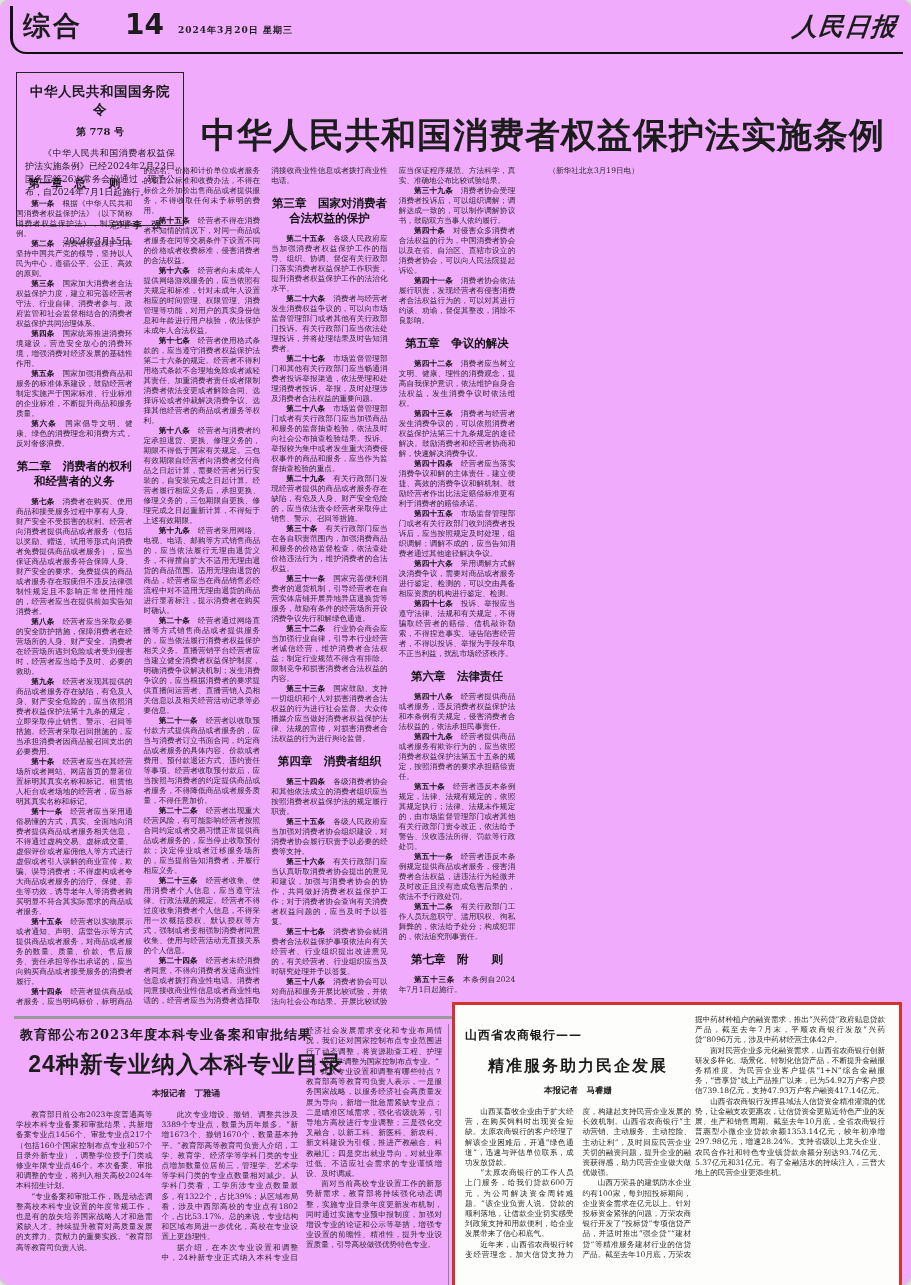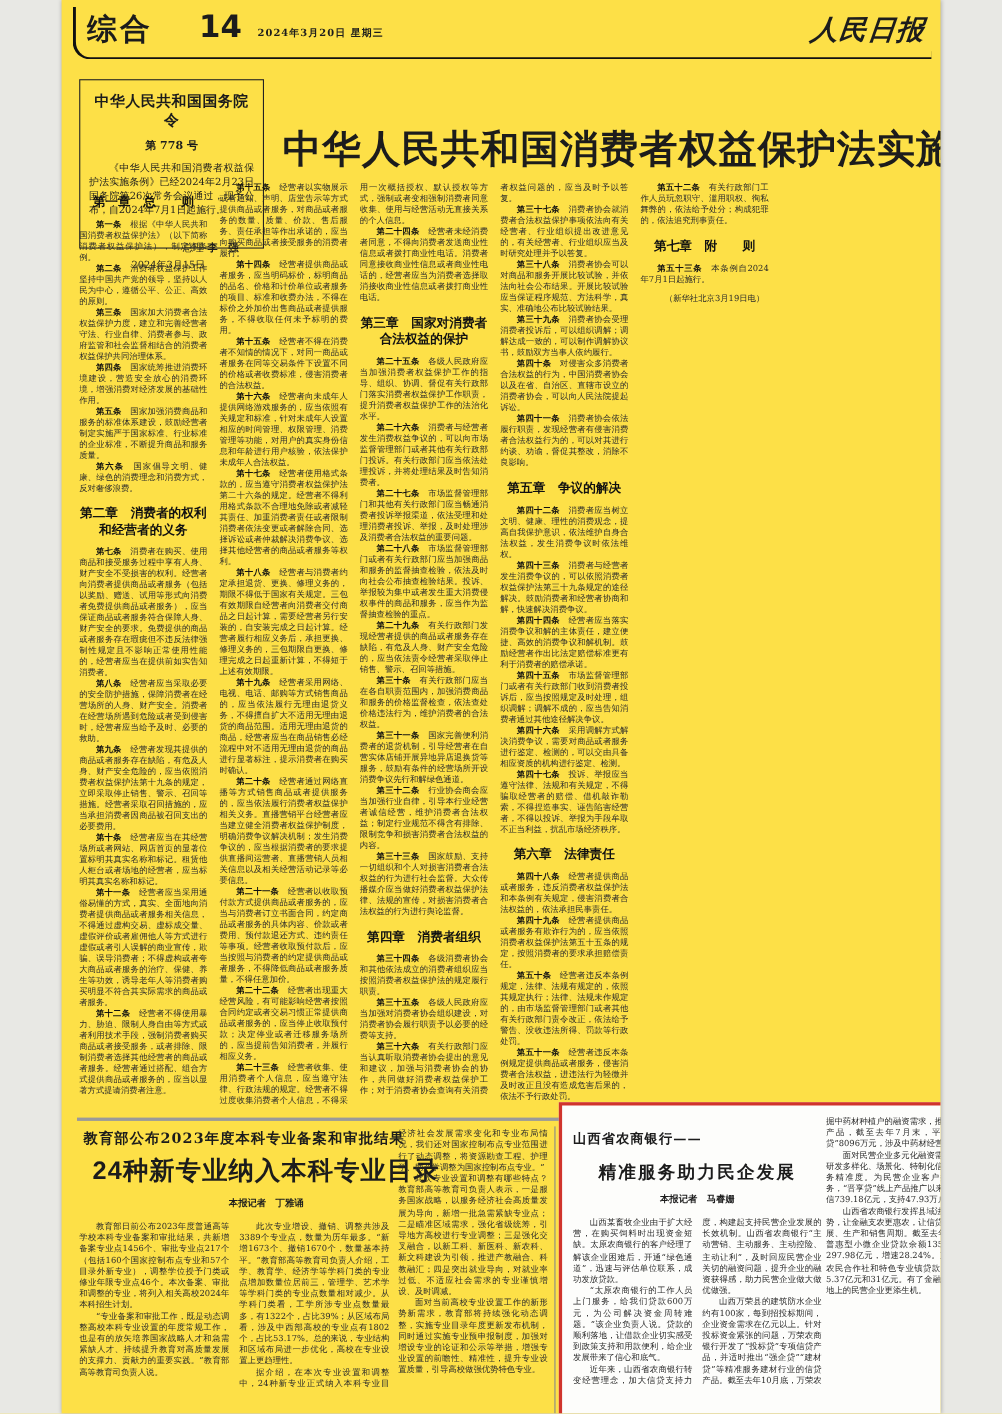--- a/index.html
+++ b/index.html
@@ -1,18 +1,18 @@
 <!DOCTYPE html>
 <html><head>
 <meta charset="utf-8">
 <style>
   html,body{margin:0;padding:0;background:#e8e8e4;}
-  .page{position:relative;width:799px;height:1285px;margin:0 auto;background:#fde047;
+  .page{position:relative;width:911px;height:1285px;margin:0 auto;background:#f0abfc;
         font-family:"DejaVu Serif","Liberation Serif",serif;color:#1c1c1c;overflow:hidden;
-        box-shadow:0 0 4px rgba(0,0,0,.3);}
+        box-shadow:0 0 4px rgba(0,0,0,.3);border-radius:11px;}
   
   .masthead{position:absolute;left:10px;right:8px;top:6px;height:46px;
             border-left:3px solid #111;border-bottom:2px solid #111;
             border-bottom-left-radius:16px;}
   .mast-section{position:absolute;left:10px;top:2px;font-family:"DejaVu Sans","Liberation Sans",sans-serif;
             font-weight:bold;font-size:27px;letter-spacing:3px;}
   .mast-page{position:absolute;left:112px;top:2px;font-family:"DejaVu Sans","Liberation Sans",sans-serif;
             font-weight:bold;font-size:28px;}
   .mast-date{position:absolute;left:165px;top:18px;font-size:9px;font-weight:bold;letter-spacing:1px;}
   .mast-logo{position:absolute;right:6px;top:4px;font-size:25px;font-weight:bold;
@@ -99,21 +99,20 @@
       <p><b>第三条</b>　国家加大消费者合法权益保护力度，建立和完善经营者守法、行业自律、消费者参与、政府监管和社会监督相结合的消费者权益保护共同治理体系。</p>
       <p><b>第四条</b>　国家统筹推进消费环境建设，营造安全放心的消费环境，增强消费对经济发展的基础性作用。</p>
       <p><b>第五条</b>　国家加强消费商品和服务的标准体系建设，鼓励经营者制定实施严于国家标准、行业标准的企业标准，不断提升商品和服务质量。</p>
       <p><b>第六条</b>　国家倡导文明、健康、绿色的消费理念和消费方式，反对奢侈浪费。</p>
       <div class="chap">第二章　消费者的权利和经营者的义务</div>
       <p><b>第七条</b>　消费者在购买、使用商品和接受服务过程中享有人身、财产安全不受损害的权利。经营者向消费者提供商品或者服务（包括以奖励、赠送、试用等形式向消费者免费提供商品或者服务），应当保证商品或者服务符合保障人身、财产安全的要求。免费提供的商品或者服务存在瑕疵但不违反法律强制性规定且不影响正常使用性能的，经营者应当在提供前如实告知消费者。</p>
       <p><b>第八条</b>　经营者应当采取必要的安全防护措施，保障消费者在经营场所的人身、财产安全。消费者在经营场所遇到危险或者受到侵害时，经营者应当给予及时、必要的救助。</p>
       <p><b>第九条</b>　经营者发现其提供的商品或者服务存在缺陷，有危及人身、财产安全危险的，应当依照消费者权益保护法第十九条的规定，立即采取停止销售、警示、召回等措施。经营者采取召回措施的，应当承担消费者因商品被召回支出的必要费用。</p>
       <p><b>第十条</b>　经营者应当在其经营场所或者网站、网店首页的显著位置标明其真实名称和标记。租赁他人柜台或者场地的经营者，应当标明其真实名称和标记。</p>
       <p><b>第十一条</b>　经营者应当采用通俗易懂的方式，真实、全面地向消费者提供商品或者服务相关信息，不得通过虚构交易、虚标成交量、虚假评价或者雇佣他人等方式进行虚假或者引人误解的商业宣传，欺骗、误导消费者；不得虚构或者夸大商品或者服务的治疗、保健、养生等功效，诱导老年人等消费者购买明显不符合其实际需求的商品或者服务。</p>
-      <p><b>第十二条</b>　经营者不得使用暴力、胁迫、限制人身自由等方式或者利用技术手段，强制消费者购买商品或者接受服务，或者排除、限制消费者选择其他经营者的商品或者服务。经营者通过搭配、组合方式提供商品或者服务的，应当以显著方式提请消费者注意。</p>
       <p><b>第十五条</b>　经营者以实物展示或者通知、声明、店堂告示等方式提供商品或者服务，对商品或者服务的数量、质量、价款、售后服务、责任承担等作出承诺的，应当向购买商品或者接受服务的消费者履行。</p>
       <p><b>第十四条</b>　经营者提供商品或者服务，应当明码标价，标明商品的品名、价格和计价单位或者服务的项目、标准和收费办法，不得在标价之外加价出售商品或者提供服务，不得收取任何未予标明的费用。</p>
       <p><b>第十五条</b>　经营者不得在消费者不知情的情况下，对同一商品或者服务在同等交易条件下设置不同的价格或者收费标准，侵害消费者的合法权益。</p>
       <p><b>第十六条</b>　经营者向未成年人提供网络游戏服务的，应当依照有关规定和标准，针对未成年人设置相应的时间管理、权限管理、消费管理等功能，对用户的真实身份信息和年龄进行用户核验，依法保护未成年人合法权益。</p>
       <p><b>第十七条</b>　经营者使用格式条款的，应当遵守消费者权益保护法第二十六条的规定。经营者不得利用格式条款不合理地免除或者减轻其责任、加重消费者责任或者限制消费者依法变更或者解除合同、选择诉讼或者仲裁解决消费争议、选择其他经营者的商品或者服务等权利。</p>
       <p><b>第十八条</b>　经营者与消费者约定承担退货、更换、修理义务的，期限不得低于国家有关规定。三包有效期限自经营者向消费者交付商品之日起计算，需要经营者另行安装的，自安装完成之日起计算。经营者履行相应义务后，承担更换、修理义务的，三包期限自更换、修理完成之日起重新计算，不得短于上述有效期限。</p>
       <p><b>第十九条</b>　经营者采用网络、电视、电话、邮购等方式销售商品的，应当依法履行无理由退货义务，不得擅自扩大不适用无理由退货的商品范围。适用无理由退货的商品，经营者应当在商品销售必经流程中对不适用无理由退货的商品进行显著标注，提示消费者在购买时确认。</p>
       <p><b>第二十条</b>　经营者通过网络直播等方式销售商品或者提供服务的，应当依法履行消费者权益保护相关义务。直播营销平台经营者应当建立健全消费者权益保护制度，明确消费争议解决机制；发生消费争议的，应当根据消费者的要求提供直播间运营者、直播营销人员相关信息以及相关经营活动记录等必要信息。</p>
       <p><b>第二十一条</b>　经营者以收取预付款方式提供商品或者服务的，应当与消费者订立书面合同，约定商品或者服务的具体内容、价款或者费用、预付款退还方式、违约责任等事项。经营者收取预付款后，应当按照与消费者的约定提供商品或者服务，不得降低商品或者服务质量，不得任意加价。</p>
       <p><b>第二十二条</b>　经营者出现重大经营风险，有可能影响经营者按照合同约定或者交易习惯正常提供商品或者服务的，应当停止收取预付款；决定停业或者迁移服务场所的，应当提前告知消费者，并履行相应义务。</p>

